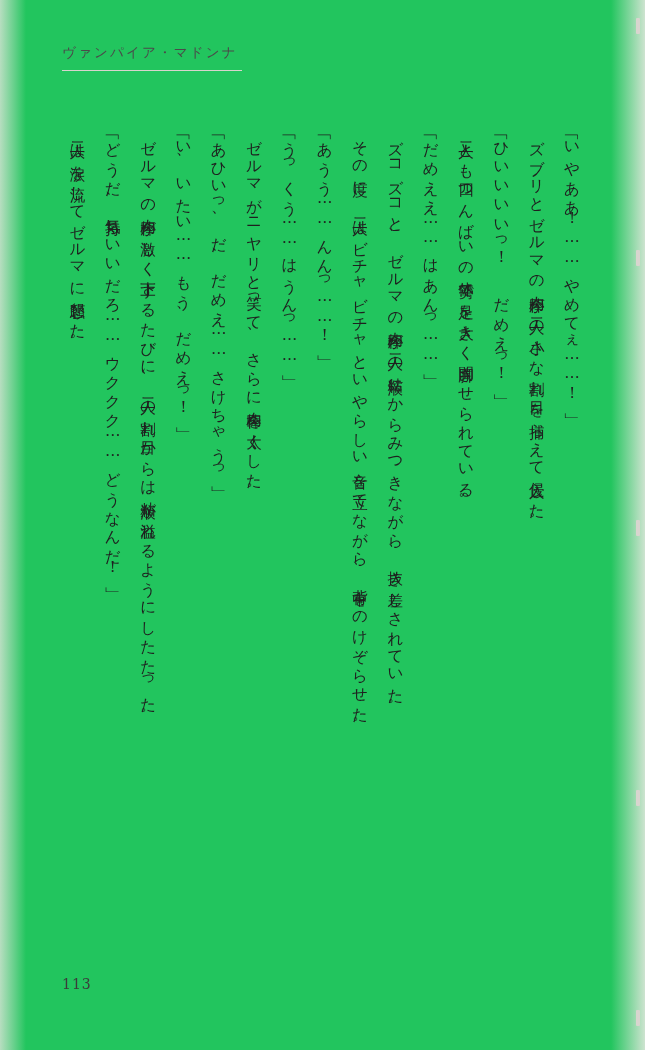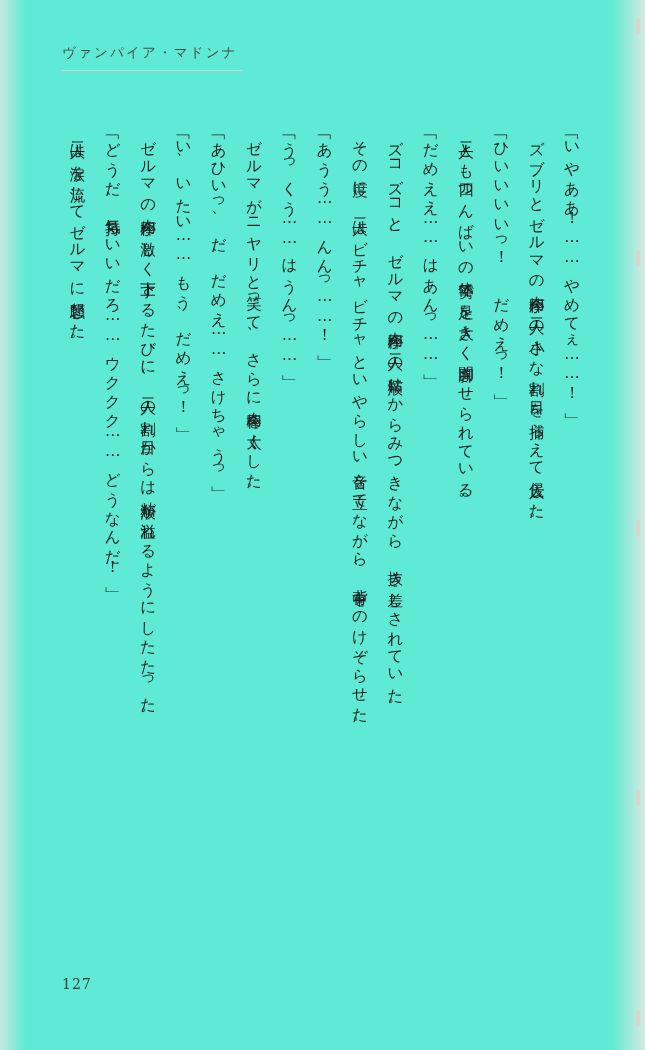--- a/index.html
+++ b/index.html
@@ -12,21 +12,21 @@
     height: 1050px;
     font-family: "DejaVu Serif", "Liberation Serif", serif;
     color: #2b2b2b;
     position: relative;
     overflow: hidden;
   }
 
   .page {
     position: absolute;
     inset: 0;
-    background: #5eead4;
+    background: #22c55e;
   }
 
   
   .edge-shadow-left {
     position: absolute;
     left: 0;
     top: 0;
     width: 26px;
     height: 100%;
     background: linear-gradient(to right, #e9e6e1 0%, rgba(253,252,250,0) 100%);
@@ -137,15 +137,15 @@
       <p>「あうう……んんっ……!」</p>
       <p>「うっくう……はうんっ……」</p>
       <p>ゼルマがニヤリと笑って、さらに肉棒を太くした。</p>
       <p>「あひいっ、だ、だめえ……さけちゃうっ」</p>
       <p>「い、いたい……もう、だめえっ!」</p>
       <p>ゼルマの肉棒が激しく上下するたびに、二人の割れ目からは粘液が溢れるようにしたたった。</p>
       <p>「どうだ、気持ちいいだろ……ウククク……どうなんだ!」</p>
       <p>二人は涙を流してゼルマに懇願した。</p>
     </div>
 
-  <div class="folio">127</div>
+  <div class="folio">113</div>
 
 </div>
 
 </body></html>

